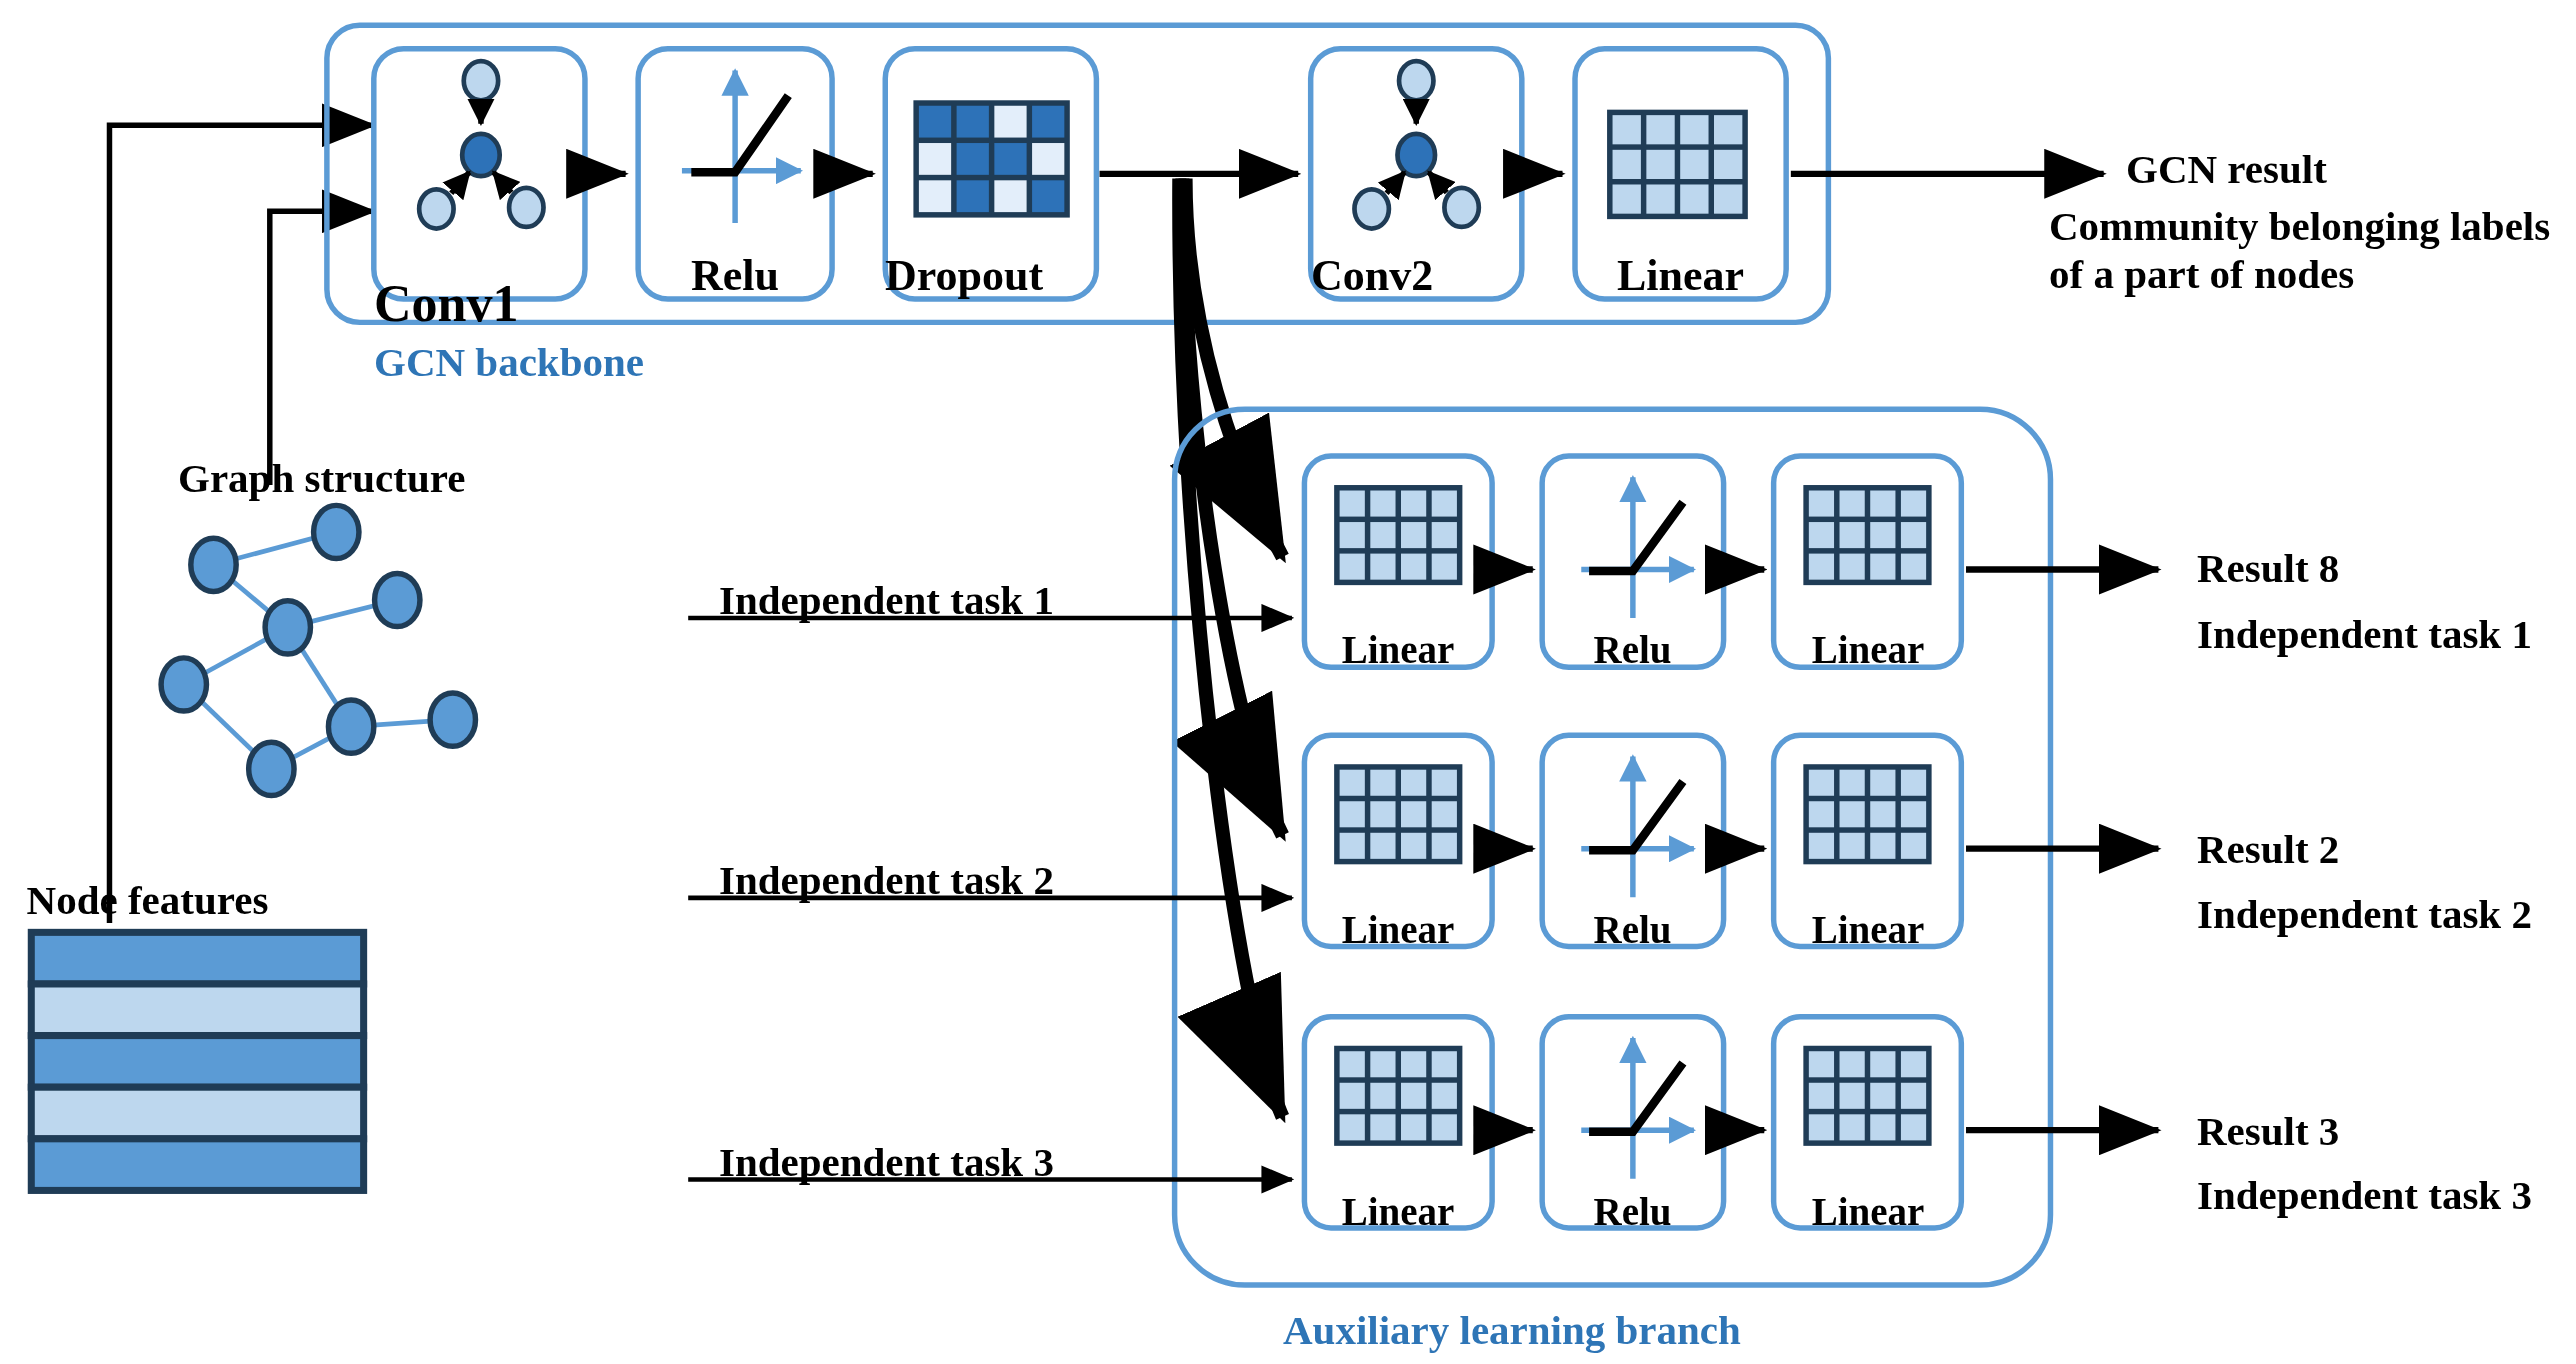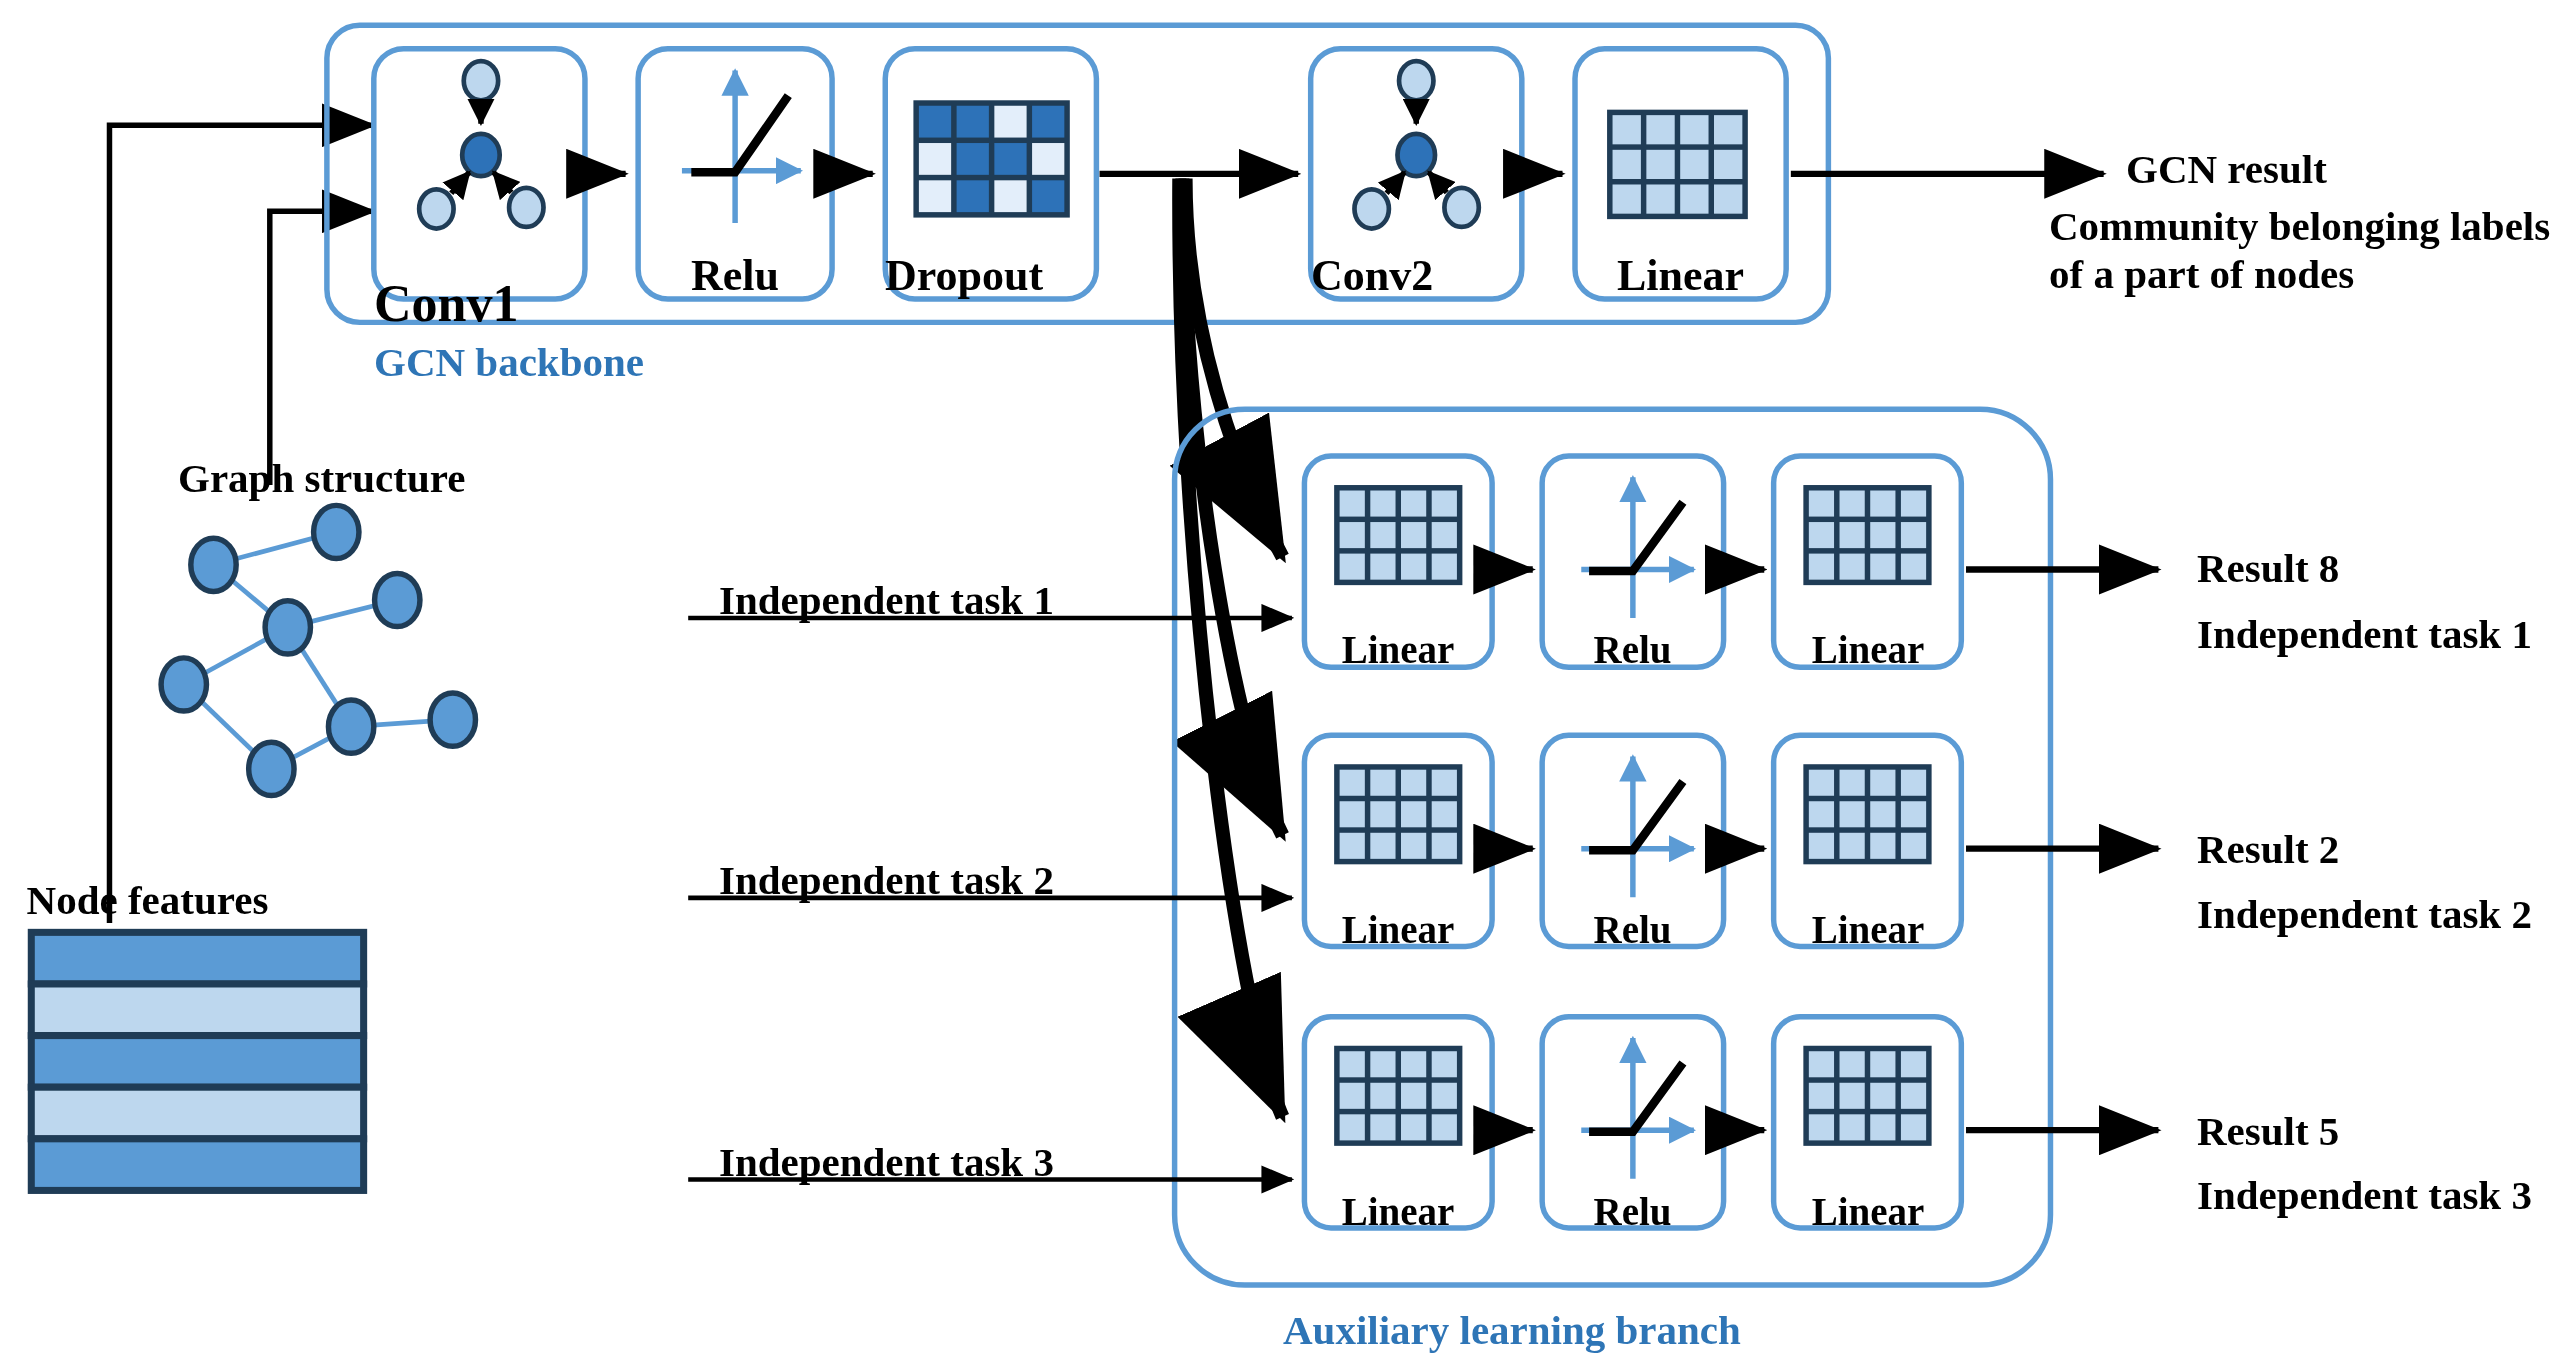--- a/index.html
+++ b/index.html
@@ -312,19 +312,19 @@
   <div class="txt" style="left:1774px;top:907px;width:188px;text-align:center;font-size:39px;">Linear</div>
 
   <div class="txt" style="left:1304px;top:1189px;width:188px;text-align:center;font-size:39px;">Linear</div>
   <div class="txt" style="left:1542px;top:1189px;width:181px;text-align:center;font-size:39px;">Relu</div>
   <div class="txt" style="left:1774px;top:1189px;width:188px;text-align:center;font-size:39px;">Linear</div>
 
   <div class="txt" style="left:2197px;top:544px;font-size:41px;">Result 8</div>
   <div class="txt" style="left:2197px;top:610px;font-size:41px;">Independent task 1</div>
   <div class="txt" style="left:2197px;top:825px;font-size:41px;">Result 2</div>
   <div class="txt" style="left:2197px;top:890px;font-size:41px;">Independent task 2</div>
-  <div class="txt" style="left:2197px;top:1107px;font-size:41px;">Result 5</div>
+  <div class="txt" style="left:2197px;top:1107px;font-size:41px;">Result 3</div>
   <div class="txt" style="left:2197px;top:1171px;font-size:41px;">Independent task 3</div>
 
   <div class="txt blue-label" style="left:1283px;top:1306px;font-size:41px;">Auxiliary learning branch</div>
 
 </div>
 
 
 </body></html>

